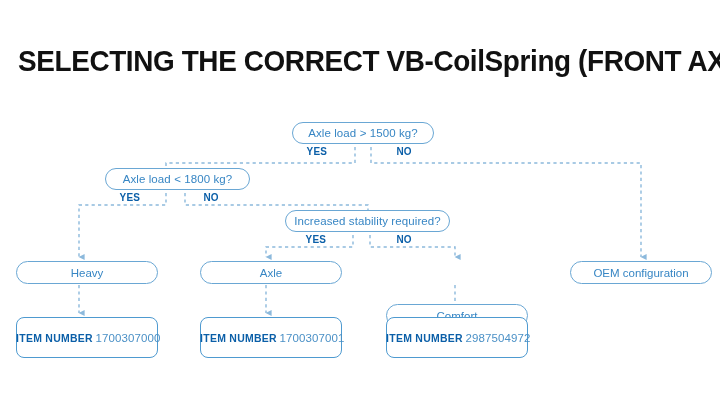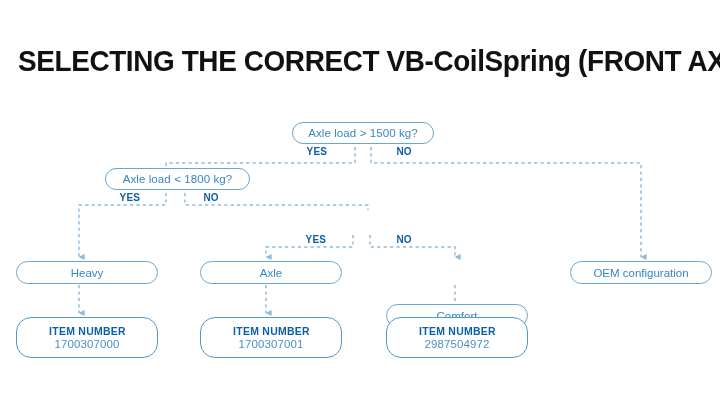--- a/index.html
+++ b/index.html
@@ -48,23 +48,23 @@
     color:#3786c4;
   }
   .result{
     height:23px;
     border-radius:12px;
     font-size:11.5px;
     color:#3786c4;
   }
   .item{
     height:41px;
-    border-radius:15px;
+    border-radius:8px;
     border:1px solid #4e9ad0;
-    flex-direction:column;
+    flex-direction:row;
     justify-content:center;
     gap:1px;
   }
   .item .item-label{
     font-size:11px;
     font-weight:700;
     color:#0b5fa8;
     letter-spacing:0.3px;
     transform:scaleX(0.95);
   }
@@ -125,20 +125,23 @@
   </div>
   <div class="branch-label" style="left:306px;top:145px;">YES</div>
   <div class="branch-label" style="left:396px;top:145px;">NO</div>
 
   <div class="node decision" style="left:105px;top:168px;width:145px;">
     <span>Axle load &lt; 1800 kg?</span>
   </div>
   <div class="branch-label" style="left:119px;top:191px;">YES</div>
   <div class="branch-label" style="left:203px;top:191px;">NO</div>
 
+  <div class="node decision" style="left:285px;top:210px;width:165px;">
+    <span>Increased stability required?</span>
+  </div>
   <div class="branch-label" style="left:305px;top:233px;">YES</div>
   <div class="branch-label" style="left:396px;top:233px;">NO</div>
 
   <div class="node result" style="left:16px;top:261px;width:142px;">
     <span>Heavy</span>
   </div>
   <div class="node result" style="left:200px;top:261px;width:142px;">
     <span>Axle</span>
   </div>
   <div class="node result" style="left:386px;top:261px;width:142px;margin-top:43px;">

